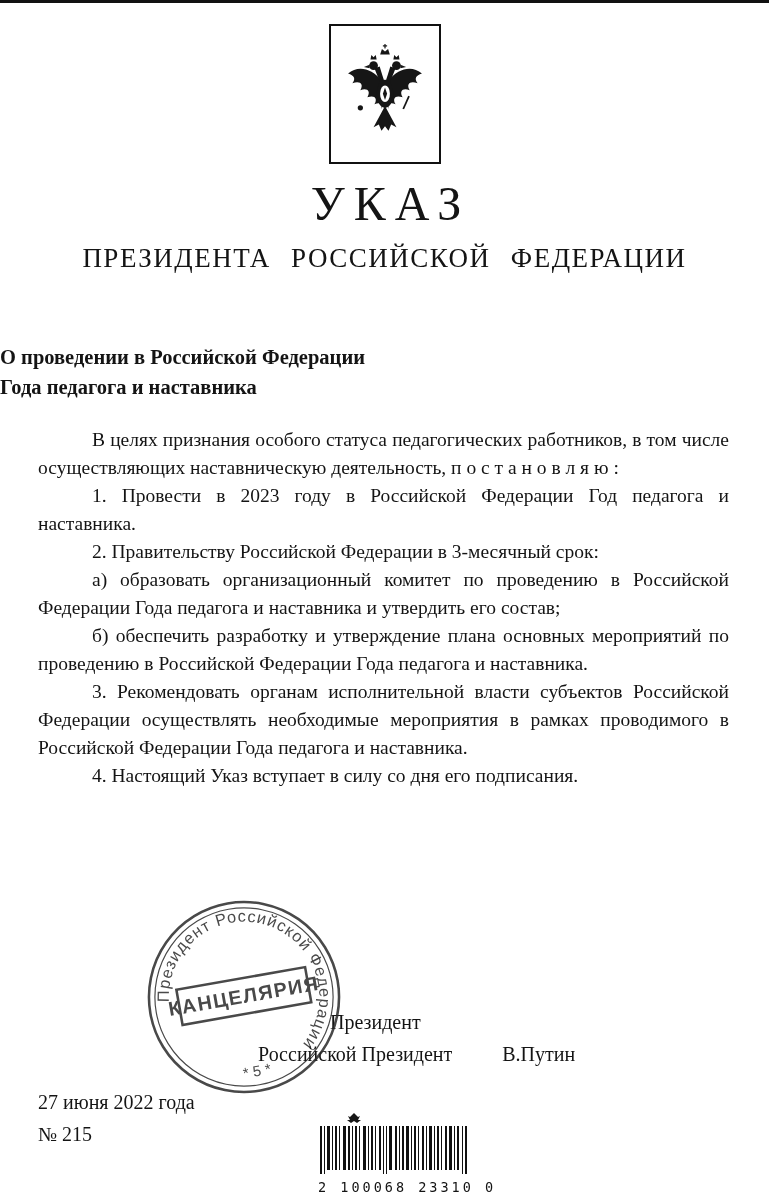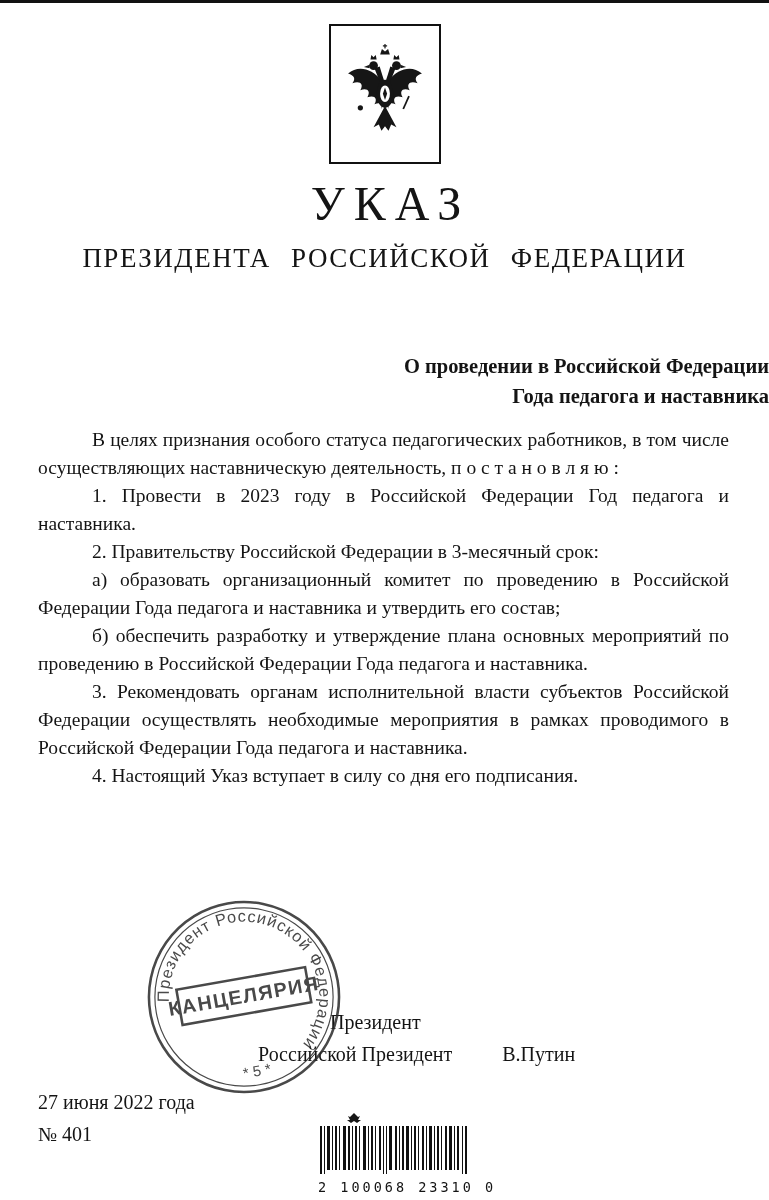--- a/index.html
+++ b/index.html
@@ -28,22 +28,22 @@
     text-align: center;
     font-size: 48px; letter-spacing: 9px; font-weight: 400; margin-left: 12px;
   }
   .doc-issuer {
     position: absolute; top: 243px; left: 0; right: 0;
     text-align: center;
     font-size: 27px; letter-spacing: 1.5px; word-spacing: 12px;
   }
   .doc-title {
     position: absolute; top: 342px; left: 0; right: 0;
-    text-align: right;
-    font-size: 20.5px; font-weight: bold; line-height: 30px; margin-top: 9px;
+    text-align: left;
+    font-size: 20.5px; font-weight: bold; line-height: 30px;
   }
   
   .doc-body {
     position: absolute; top: 426px; left: 38px; right: 40px;
     font-size: 19.5px; line-height: 28px;
     text-align: justify;
   }
   .doc-body p { text-indent: 54px; font-family: Liberation Serif, serif; }
   
   .stamp {
@@ -158,21 +158,21 @@
 
 <div class="signature">
   <div class="sig-line1">Президент</div>
   <div>
     <span>Российской Президент</span><span class="sig-name">В.Путин</span>
   </div>
 </div>
 
 <div class="footer">
   <div>27 июня 2022 года</div>
-  <div>№ 401</div>
+  <div>№ 215</div>
 </div>
 
 <div class="barcode-wrap">
   <svg class="barcode-emblem" width="16" height="13" viewBox="0 0 16 13" aria-hidden="true">
     <g fill="#161616">
       <path d="M8 1 L4 5 L2 4 L4 8 L1 8 L5 11 L8 9 L11 11 L15 8 L12 8 L14 4 L12 5 Z"></path>
     </g>
   </svg>
   <svg width="148" height="48" viewBox="0 0 148 48" aria-hidden="true">
     <g fill="#111">

